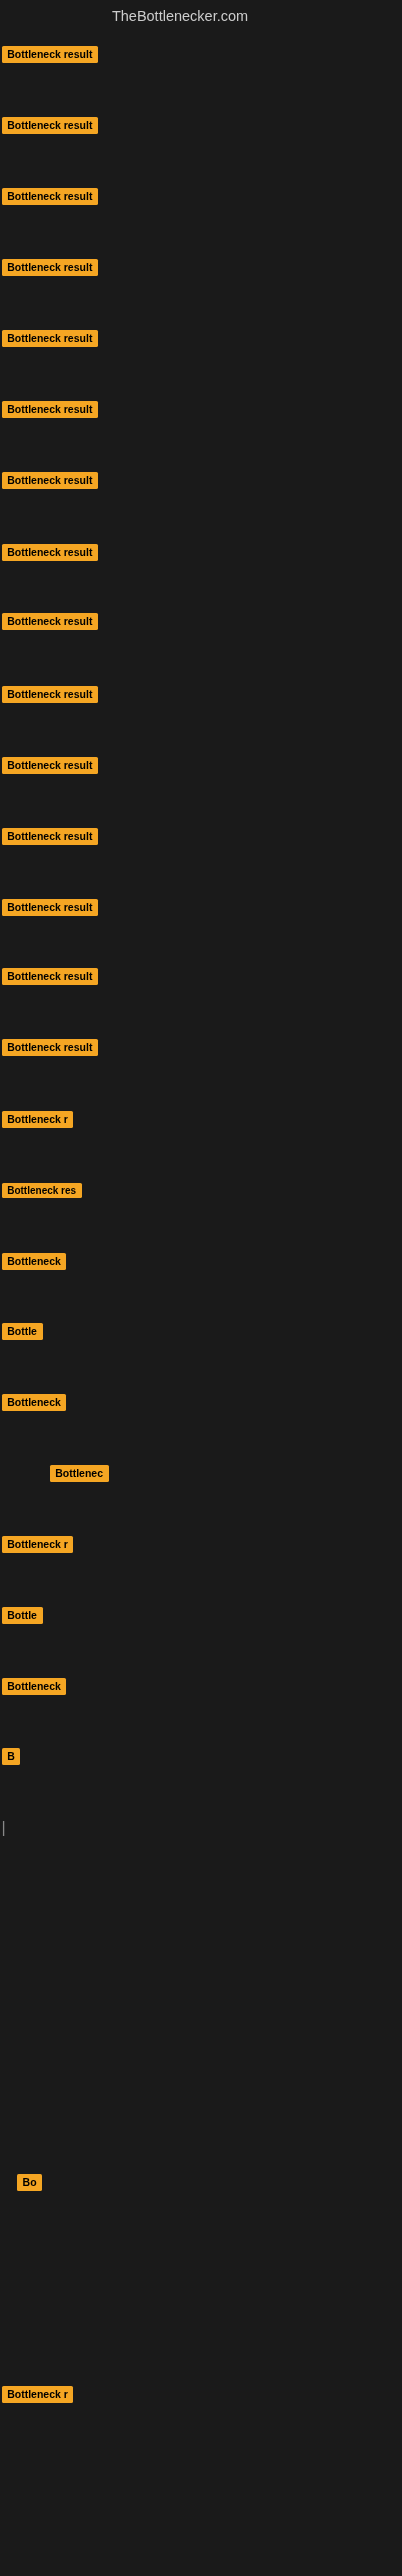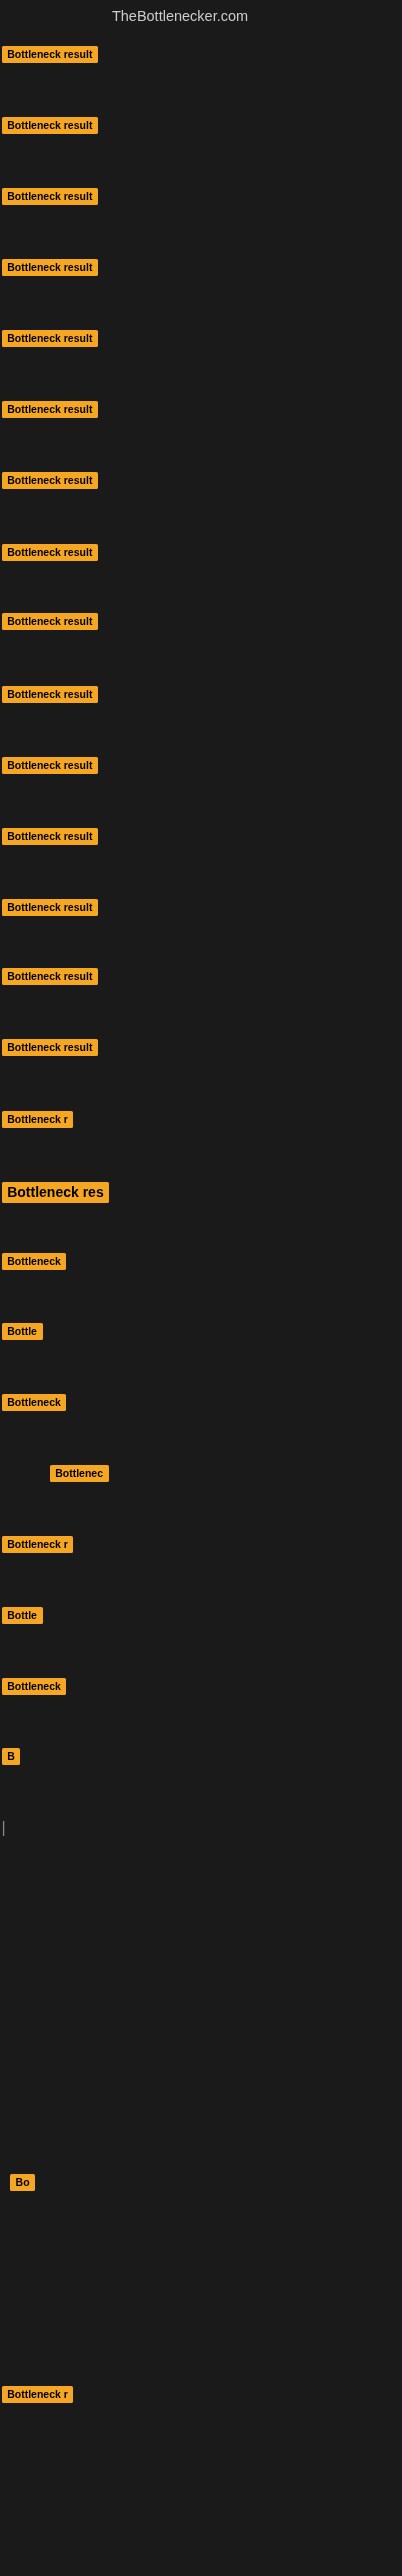--- a/index.html
+++ b/index.html
@@ -35,33 +35,33 @@
     <div style="position: absolute; top: 472px; left: 1.6px;"><span style="display: inline-block; background-color: rgb(245, 166, 35); color: rgb(0, 0, 0); font-family: Arial, sans-serif; font-size: 10.5px; font-weight: bold; padding: 2.4px 5.6px; border-radius: 1.6px; white-space: nowrap; cursor: pointer;">Bottleneck result</span></div>
     <div style="position: absolute; top: 544px; left: 1.6px;"><span style="display: inline-block; background-color: rgb(245, 166, 35); color: rgb(0, 0, 0); font-family: Arial, sans-serif; font-size: 10.5px; font-weight: bold; padding: 2.4px 5.6px; border-radius: 1.6px; white-space: nowrap; cursor: pointer;">Bottleneck result</span></div>
     <div style="position: absolute; top: 613px; left: 1.6px;"><span style="display: inline-block; background-color: rgb(245, 166, 35); color: rgb(0, 0, 0); font-family: Arial, sans-serif; font-size: 10.5px; font-weight: bold; padding: 2.4px 5.6px; border-radius: 1.6px; white-space: nowrap; cursor: pointer;">Bottleneck result</span></div>
     <div style="position: absolute; top: 686px; left: 1.6px;"><span style="display: inline-block; background-color: rgb(245, 166, 35); color: rgb(0, 0, 0); font-family: Arial, sans-serif; font-size: 10.5px; font-weight: bold; padding: 2.4px 5.6px; border-radius: 1.6px; white-space: nowrap; cursor: pointer;">Bottleneck result</span></div>
     <div style="position: absolute; top: 757px; left: 1.6px;"><span style="display: inline-block; background-color: rgb(245, 166, 35); color: rgb(0, 0, 0); font-family: Arial, sans-serif; font-size: 10.5px; font-weight: bold; padding: 2.4px 5.6px; border-radius: 1.6px; white-space: nowrap; cursor: pointer;">Bottleneck result</span></div>
     <div style="position: absolute; top: 828px; left: 1.6px;"><span style="display: inline-block; background-color: rgb(245, 166, 35); color: rgb(0, 0, 0); font-family: Arial, sans-serif; font-size: 10.5px; font-weight: bold; padding: 2.4px 5.6px; border-radius: 1.6px; white-space: nowrap; cursor: pointer;">Bottleneck result</span></div>
     <div style="position: absolute; top: 899px; left: 1.6px;"><span style="display: inline-block; background-color: rgb(245, 166, 35); color: rgb(0, 0, 0); font-family: Arial, sans-serif; font-size: 10.5px; font-weight: bold; padding: 2.4px 5.6px; border-radius: 1.6px; white-space: nowrap; cursor: pointer;">Bottleneck result</span></div>
     <div style="position: absolute; top: 968px; left: 1.6px;"><span style="display: inline-block; background-color: rgb(245, 166, 35); color: rgb(0, 0, 0); font-family: Arial, sans-serif; font-size: 10.5px; font-weight: bold; padding: 2.4px 5.6px; border-radius: 1.6px; white-space: nowrap; cursor: pointer;">Bottleneck result</span></div>
     <div style="position: absolute; top: 1039px; left: 1.6px;"><span style="display: inline-block; background-color: rgb(245, 166, 35); color: rgb(0, 0, 0); font-family: Arial, sans-serif; font-size: 10.5px; font-weight: bold; padding: 2.4px 5.6px; border-radius: 1.6px; white-space: nowrap; cursor: pointer;">Bottleneck result</span></div>
     <div style="position: absolute; top: 1111px; left: 1.6px;"><span style="display: inline-block; background-color: rgb(245, 166, 35); color: rgb(0, 0, 0); font-family: Arial, sans-serif; font-size: 10.5px; font-weight: bold; padding: 2.4px 5.6px; border-radius: 1.6px; white-space: nowrap; cursor: pointer;">Bottleneck r</span></div>
-    <div style="position: absolute; top: 1182px; left: 1.6px;"><span style="display: inline-block; background-color: rgb(245, 166, 35); color: rgb(0, 0, 0); font-family: Arial, sans-serif; font-size: 14px; font-weight: bold; padding: 2.4px 5.6px; border-radius: 1.6px; white-space: nowrap; cursor: pointer;">Bottleneck res</span></div>
+    <div style="position: absolute; top: 1182px; left: 1.6px;"><span style="display: inline-block; background-color: rgb(245, 166, 35); color: rgb(0, 0, 0); font-family: Arial, sans-serif; font-size: 10px; font-weight: bold; padding: 2.4px 5.6px; border-radius: 1.6px; white-space: nowrap; cursor: pointer;">Bottleneck res</span></div>
     <div style="position: absolute; top: 1253px; left: 1.6px;"><span style="display: inline-block; background-color: rgb(245, 166, 35); color: rgb(0, 0, 0); font-family: Arial, sans-serif; font-size: 10.5px; font-weight: bold; padding: 2.4px 5.6px; border-radius: 1.6px; white-space: nowrap; cursor: pointer;">Bottleneck</span></div>
     <div style="position: absolute; top: 1323px; left: 1.6px;"><span style="display: inline-block; background-color: rgb(245, 166, 35); color: rgb(0, 0, 0); font-family: Arial, sans-serif; font-size: 10.5px; font-weight: bold; padding: 2.4px 5.6px; border-radius: 1.6px; white-space: nowrap; cursor: pointer;">Bottle</span></div>
     <div style="position: absolute; top: 1394px; left: 1.6px;"><span style="display: inline-block; background-color: rgb(245, 166, 35); color: rgb(0, 0, 0); font-family: Arial, sans-serif; font-size: 10.5px; font-weight: bold; padding: 2.4px 5.6px; border-radius: 1.6px; white-space: nowrap; cursor: pointer;">Bottleneck</span></div>
     <div style="position: absolute; top: 1465px; left: 1.6px; margin-left: 48px;"><span style="display: inline-block; background-color: rgb(245, 166, 35); color: rgb(0, 0, 0); font-family: Arial, sans-serif; font-size: 10.5px; font-weight: bold; padding: 2.4px 5.6px; border-radius: 1.6px; white-space: nowrap; cursor: pointer;">Bottlenec</span></div>
     <div style="position: absolute; top: 1536px; left: 1.6px;"><span style="display: inline-block; background-color: rgb(245, 166, 35); color: rgb(0, 0, 0); font-family: Arial, sans-serif; font-size: 10.5px; font-weight: bold; padding: 2.4px 5.6px; border-radius: 1.6px; white-space: nowrap; cursor: pointer;">Bottleneck r</span></div>
     <div style="position: absolute; top: 1607px; left: 1.6px; text-align: right;"><span style="display: inline-block; background-color: rgb(245, 166, 35); color: rgb(0, 0, 0); font-family: Arial, sans-serif; font-size: 10.5px; font-weight: bold; padding: 2.4px 5.6px; border-radius: 1.6px; white-space: nowrap; cursor: pointer;">Bottle</span></div>
     <div style="position: absolute; top: 1678px; left: 1.6px;"><span style="display: inline-block; background-color: rgb(245, 166, 35); color: rgb(0, 0, 0); font-family: Arial, sans-serif; font-size: 10.5px; font-weight: bold; padding: 2.4px 5.6px; border-radius: 1.6px; white-space: nowrap; cursor: pointer;">Bottleneck</span></div>
     <div style="position: absolute; top: 1748px; left: 1.6px;"><span style="display: inline-block; background-color: rgb(245, 166, 35); color: rgb(0, 0, 0); font-family: Arial, sans-serif; font-size: 10.5px; font-weight: bold; padding: 2.4px 5.6px; border-radius: 1.6px; white-space: nowrap; cursor: pointer;">B</span></div>
     <div style="position: absolute; top: 1819px; left: 1.6px;"><span style="color: rgb(136, 136, 136); font-size: 16px;">|</span></div>
     <div style="position: absolute; top: 1890px; left: 1.6px;"></div>
     <div style="position: absolute; top: 1961px; left: 1.6px;"></div>
     <div style="position: absolute; top: 2032px; left: 1.6px;"></div>
-    <div style="position: absolute; top: 2174px; left: 10px; text-align: center;"><span style="display: inline-block; background-color: rgb(245, 166, 35); color: rgb(0, 0, 0); font-family: Arial, sans-serif; font-size: 10.5px; font-weight: bold; padding: 2.4px 5.6px; border-radius: 1.6px; white-space: nowrap; cursor: pointer;">Bo</span></div>
+    <div style="position: absolute; top: 2174px; left: 17px; text-align: center;"><span style="display: inline-block; background-color: rgb(245, 166, 35); color: rgb(0, 0, 0); font-family: Arial, sans-serif; font-size: 10.5px; font-weight: bold; padding: 2.4px 5.6px; border-radius: 1.6px; white-space: nowrap; cursor: pointer;">Bo</span></div>
     <div style="position: absolute; top: 2244px; left: 1.6px;"></div>
     <div style="position: absolute; top: 2315px; left: 1.6px;"></div>
     <div style="position: absolute; top: 2386px; left: 1.6px;"><span style="display: inline-block; background-color: rgb(245, 166, 35); color: rgb(0, 0, 0); font-family: Arial, sans-serif; font-size: 10.5px; font-weight: bold; padding: 2.4px 5.6px; border-radius: 1.6px; white-space: nowrap; cursor: pointer;">Bottleneck r</span></div>
     <div style="position: absolute; top: 2457px; left: 1.6px;"></div>
     <div style="position: absolute; top: 2528px; left: 1.6px;"></div>
   </div>
 
 
 </body></html>

